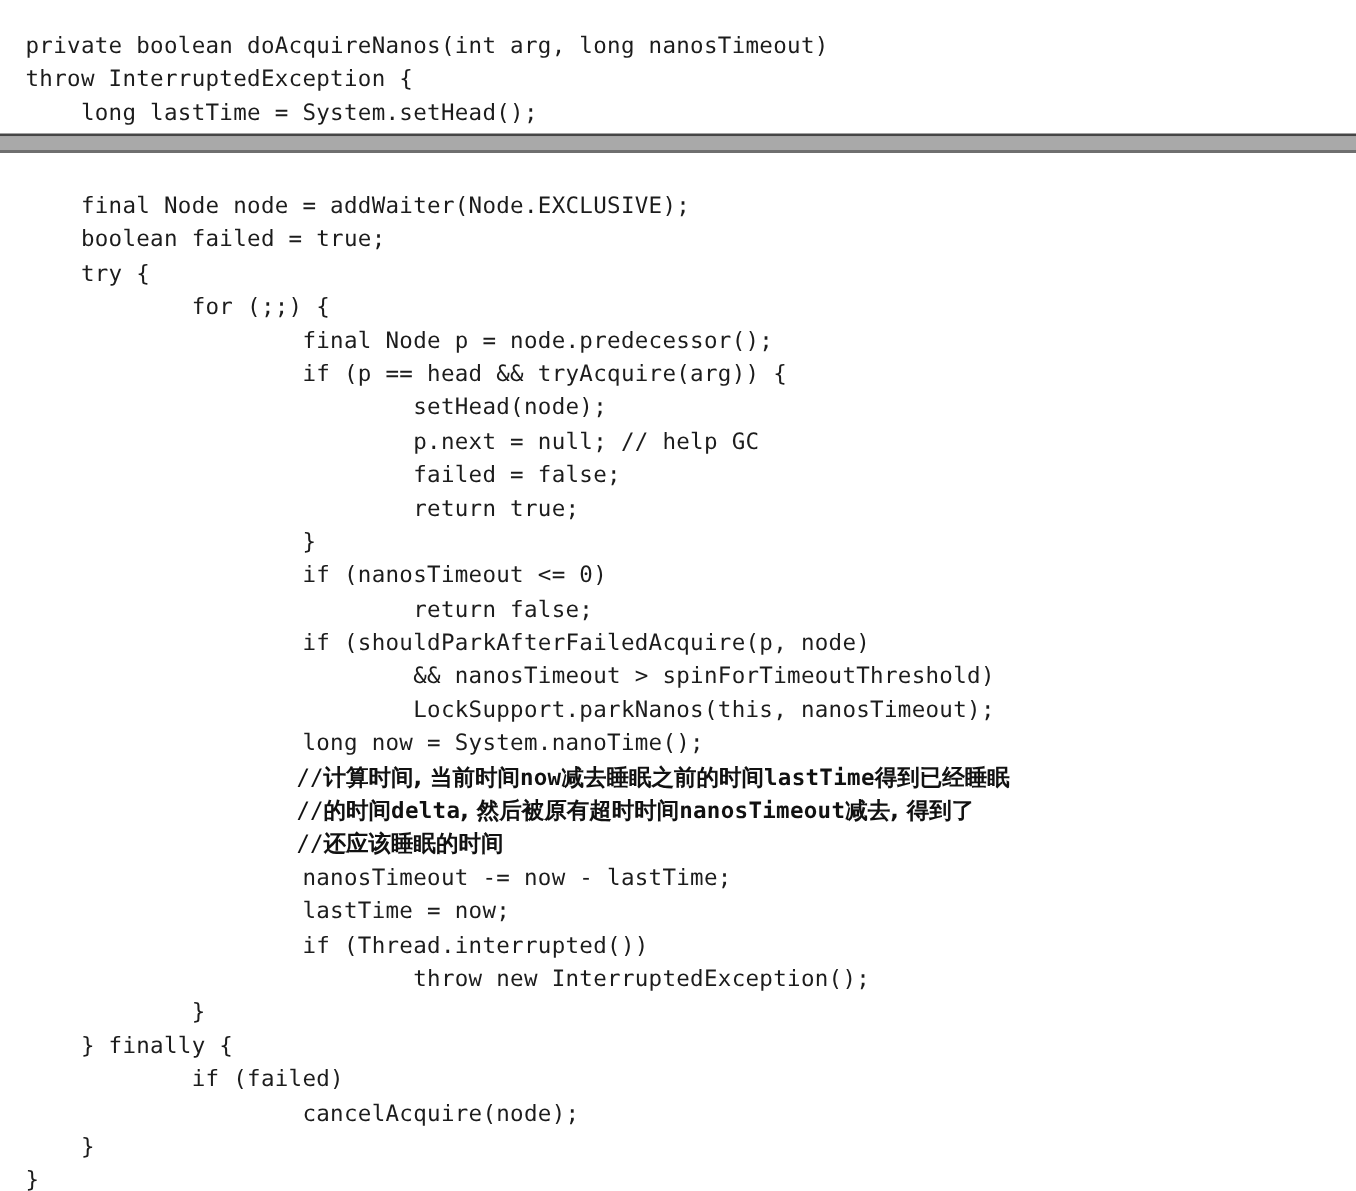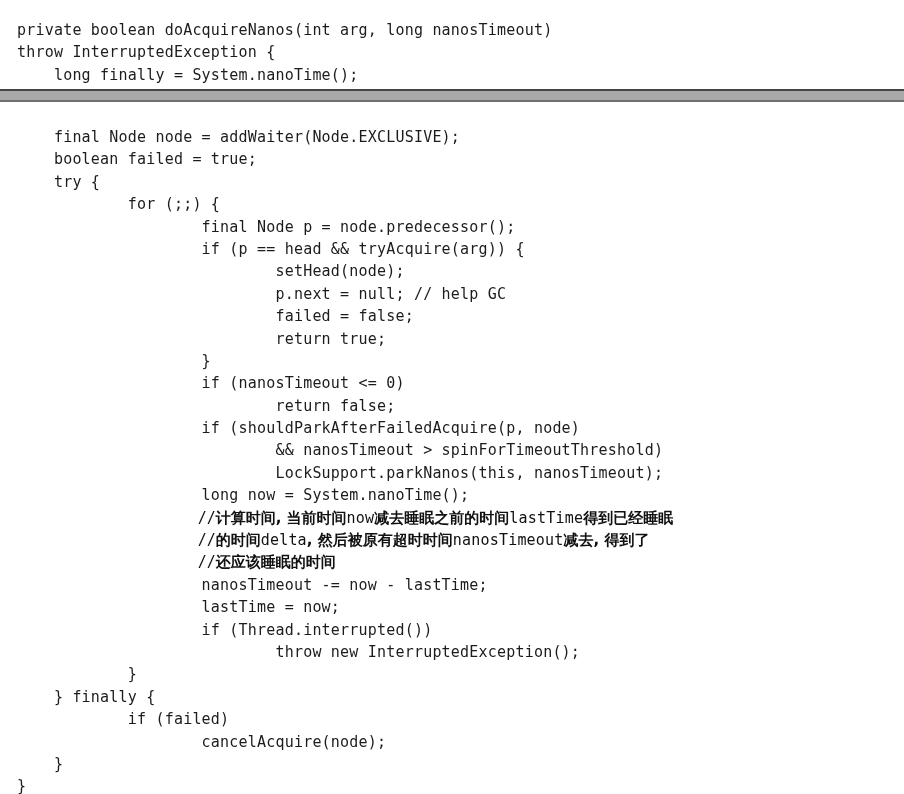--- a/index.html
+++ b/index.html
@@ -55,21 +55,21 @@
   
   .cjk-line {
     font-family: "DejaVu Sans", "Liberation Sans", sans-serif;
     font-size: 15px;
     font-weight: 600;
     color: #111111;
     letter-spacing: 0;
   }
   .cjk-line .mono {
     font-family: "DejaVu Sans Mono", "Liberation Mono", monospace;
-    font-weight: 400;
+    font-weight: 700;
     letter-spacing: 0.2px;
   }
   .cjk-line .slashes {
     font-family: "DejaVu Sans Mono", "Liberation Mono", monospace;
     font-weight: 400;
   }
 
   
   .separator {
     position: absolute;
@@ -101,21 +101,21 @@
     width: 904px;
     height: 2px;
     background: #6f6f6f;
   }
 </style>
 </head>
 <body>
 
 <div class="page">
 
-  <pre class="code-block block-top" id="top-block"><span class="code-line">private boolean doAcquireNanos(int arg, long nanosTimeout)</span><span class="code-line">throw InterruptedException {</span><span class="code-line">    long finally = System.nanoTime();</span></pre>
+  <pre class="code-block block-top" id="top-block"><span class="code-line">private boolean doAcquireNanos(int arg, long nanosTimeout)</span><span class="code-line">throw InterruptedException {</span><span class="code-line">    long lastTime = System.setHead();</span></pre>
 
   <div class="separator">
     <div class="rule-dark" style="background: rgb(69, 69, 69);"></div>
     <div class="rule-band" style="background: rgb(169, 169, 169);"></div>
     <div class="rule-light" style="background: rgb(111, 111, 111);"></div>
   </div>
 
   <pre class="code-block block-main" id="main-block"><span class="code-line">    final Node node = addWaiter(Node.EXCLUSIVE);</span><span class="code-line">    boolean failed = true;</span><span class="code-line">    try {</span><span class="code-line">            for (;;) {</span><span class="code-line">                    final Node p = node.predecessor();</span><span class="code-line">                    if (p == head &amp;&amp; tryAcquire(arg)) {</span><span class="code-line">                            setHead(node);</span><span class="code-line">                            p.next = null; // help GC</span><span class="code-line">                            failed = false;</span><span class="code-line">                            return true;</span><span class="code-line">                    }</span><span class="code-line">                    if (nanosTimeout &lt;= 0)</span><span class="code-line">                            return false;</span><span class="code-line">                    if (shouldParkAfterFailedAcquire(p, node)</span><span class="code-line">                            &amp;&amp; nanosTimeout &gt; spinForTimeoutThreshold)</span><span class="code-line">                            LockSupport.parkNanos(this, nanosTimeout);</span><span class="code-line">                    long now = System.nanoTime();</span><span class="code-line cjk-line"><span class="slashes">                    </span><span class="slashes">//</span><span class="">计算时间, 当前时间</span><span class="mono">now</span><span class="">减去睡眠之前的时间</span><span class="mono">lastTime</span><span class="">得到已经睡眠</span></span><span class="code-line cjk-line"><span class="slashes">                    </span><span class="slashes">//</span><span class="">的时间</span><span class="mono">delta</span><span class="">, 然后被原有超时时间</span><span class="mono">nanosTimeout</span><span class="">减去, 得到了</span></span><span class="code-line cjk-line"><span class="slashes">                    </span><span class="slashes">//</span><span class="">还应该睡眠的时间</span></span><span class="code-line">                    nanosTimeout -= now - lastTime;</span><span class="code-line">                    lastTime = now;</span><span class="code-line">                    if (Thread.interrupted())</span><span class="code-line">                            throw new InterruptedException();</span><span class="code-line">            }</span><span class="code-line">    } finally {</span><span class="code-line">            if (failed)</span><span class="code-line">                    cancelAcquire(node);</span><span class="code-line">    }</span><span class="code-line">}</span></pre>
 
 </div>

